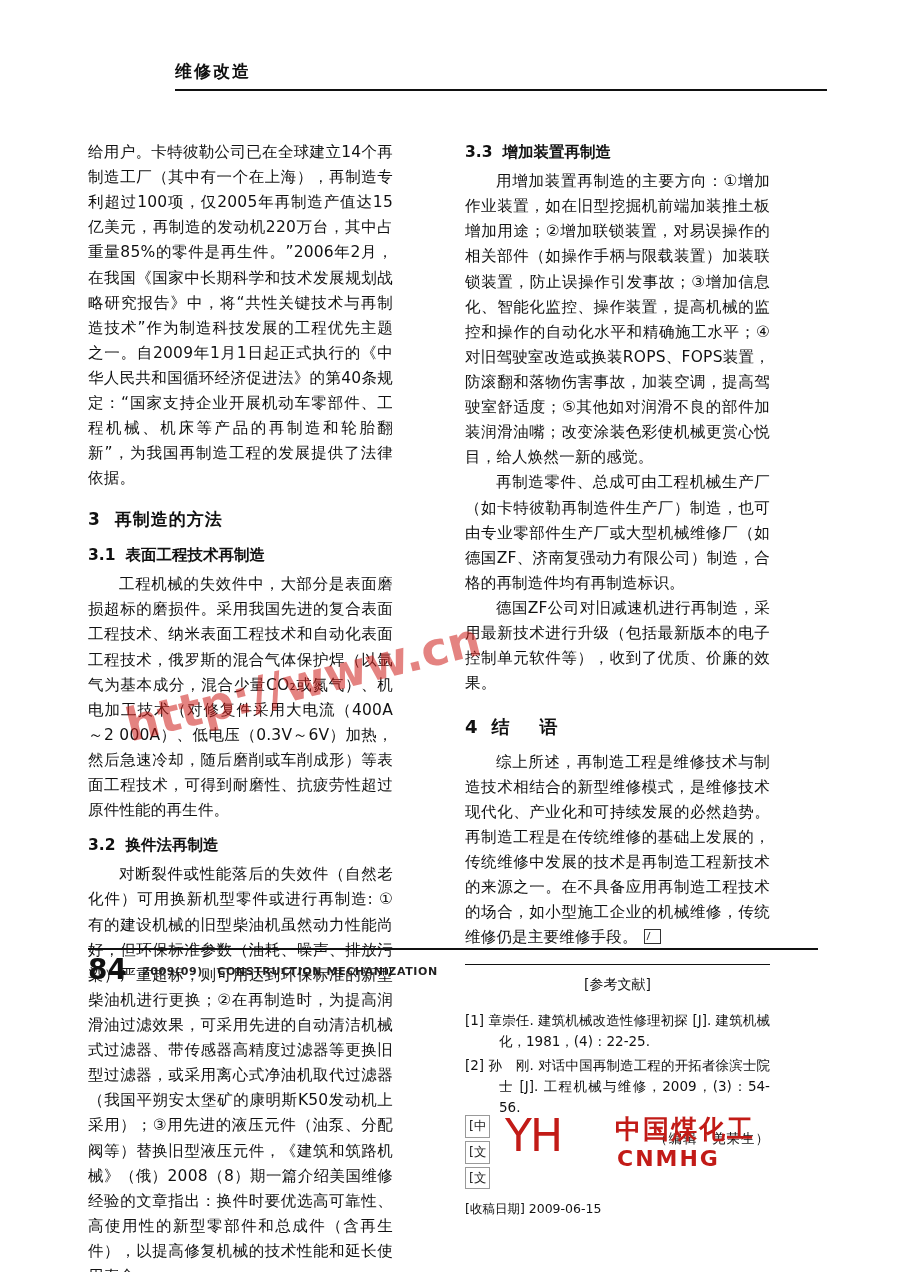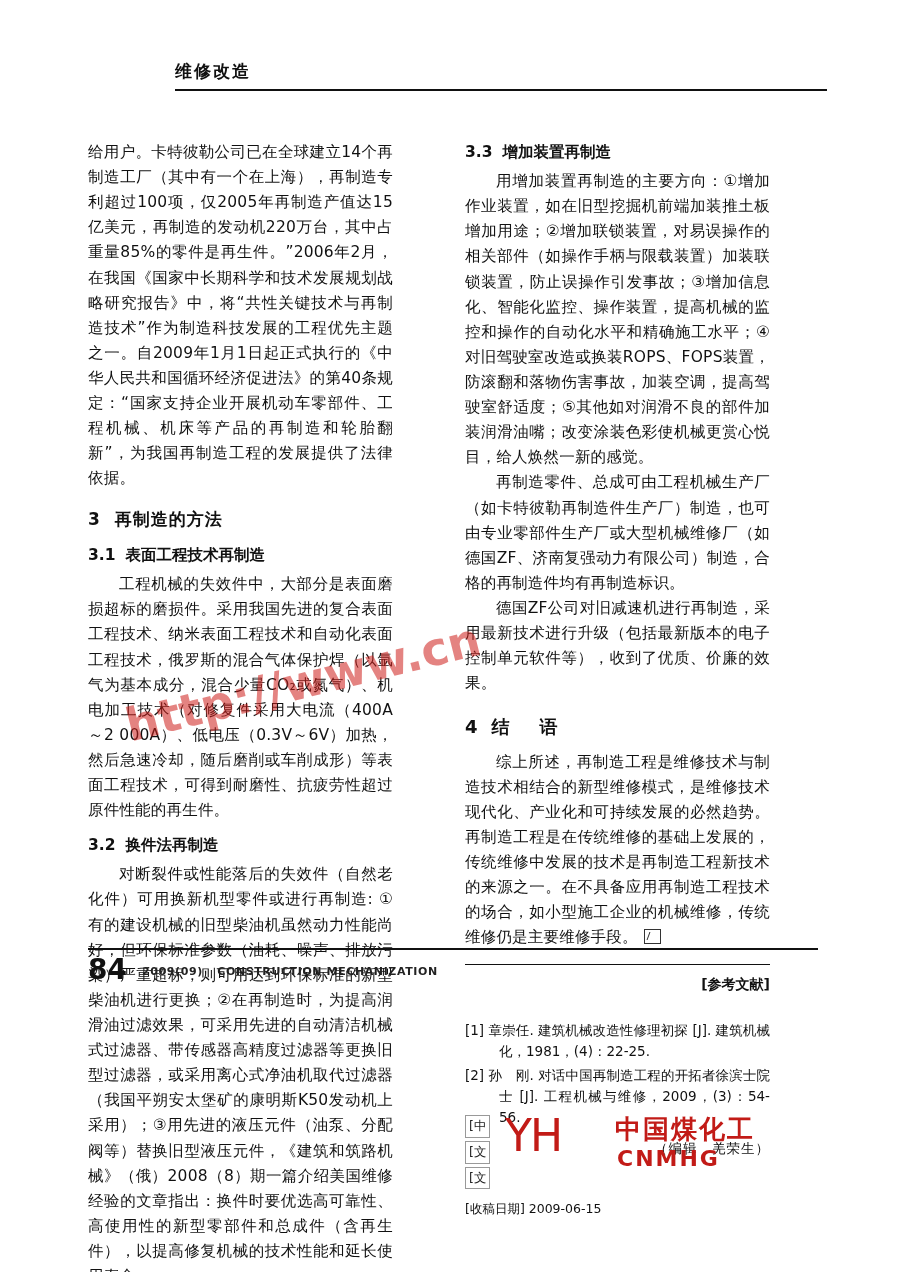--- a/index.html
+++ b/index.html
@@ -103,24 +103,24 @@
     transform: skewX(-20deg);
   }
 
   
   .ref-sep {
     border-top: 1px solid #111;
     width: 305px;
     margin: 14px 0 8px 0;
   }
   .ref-title {
-    text-align: right;
+    text-align: center;
     font-size: 14px;
-    font-weight: bold;
-    margin-bottom: 24px;
+    font-weight: normal;
+    margin-bottom: 14px;
   }
   .ref-item {
     font-size: 13.5px;
     line-height: 1.55;
     margin-bottom: 3px;
     padding-left: 34px;
     text-indent: -34px;
   }
   .editor-line {
     text-align: right;

